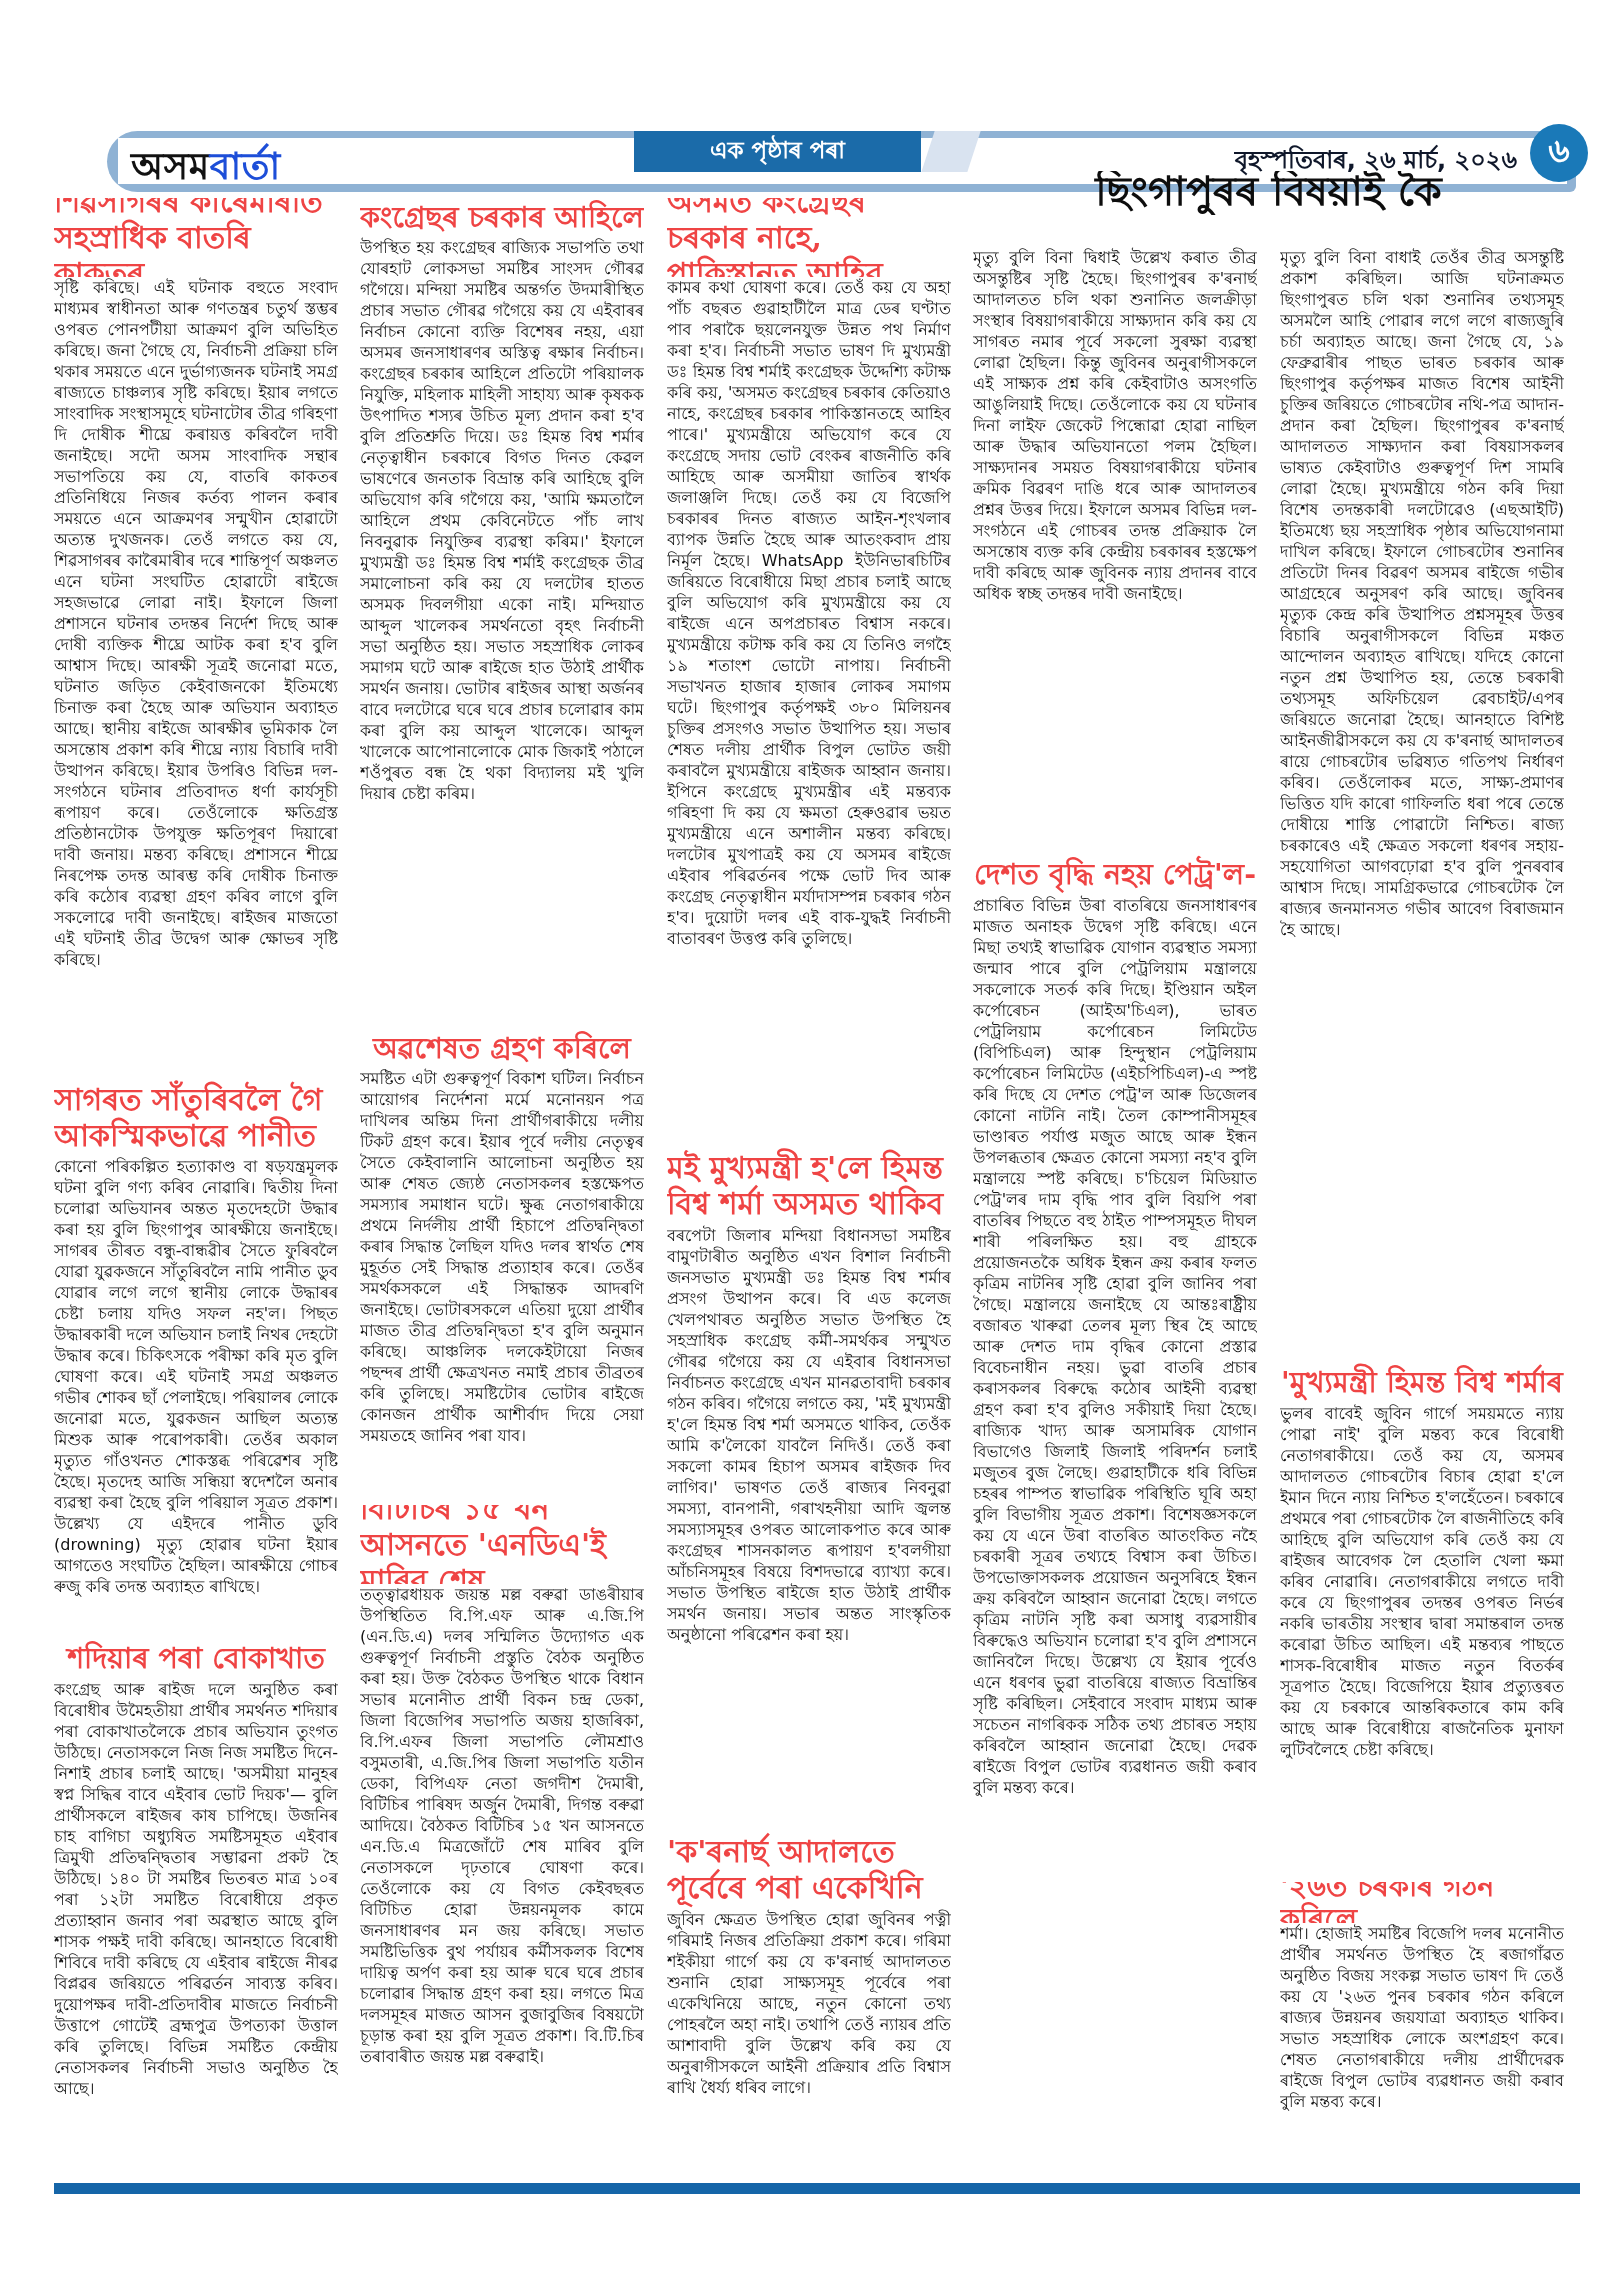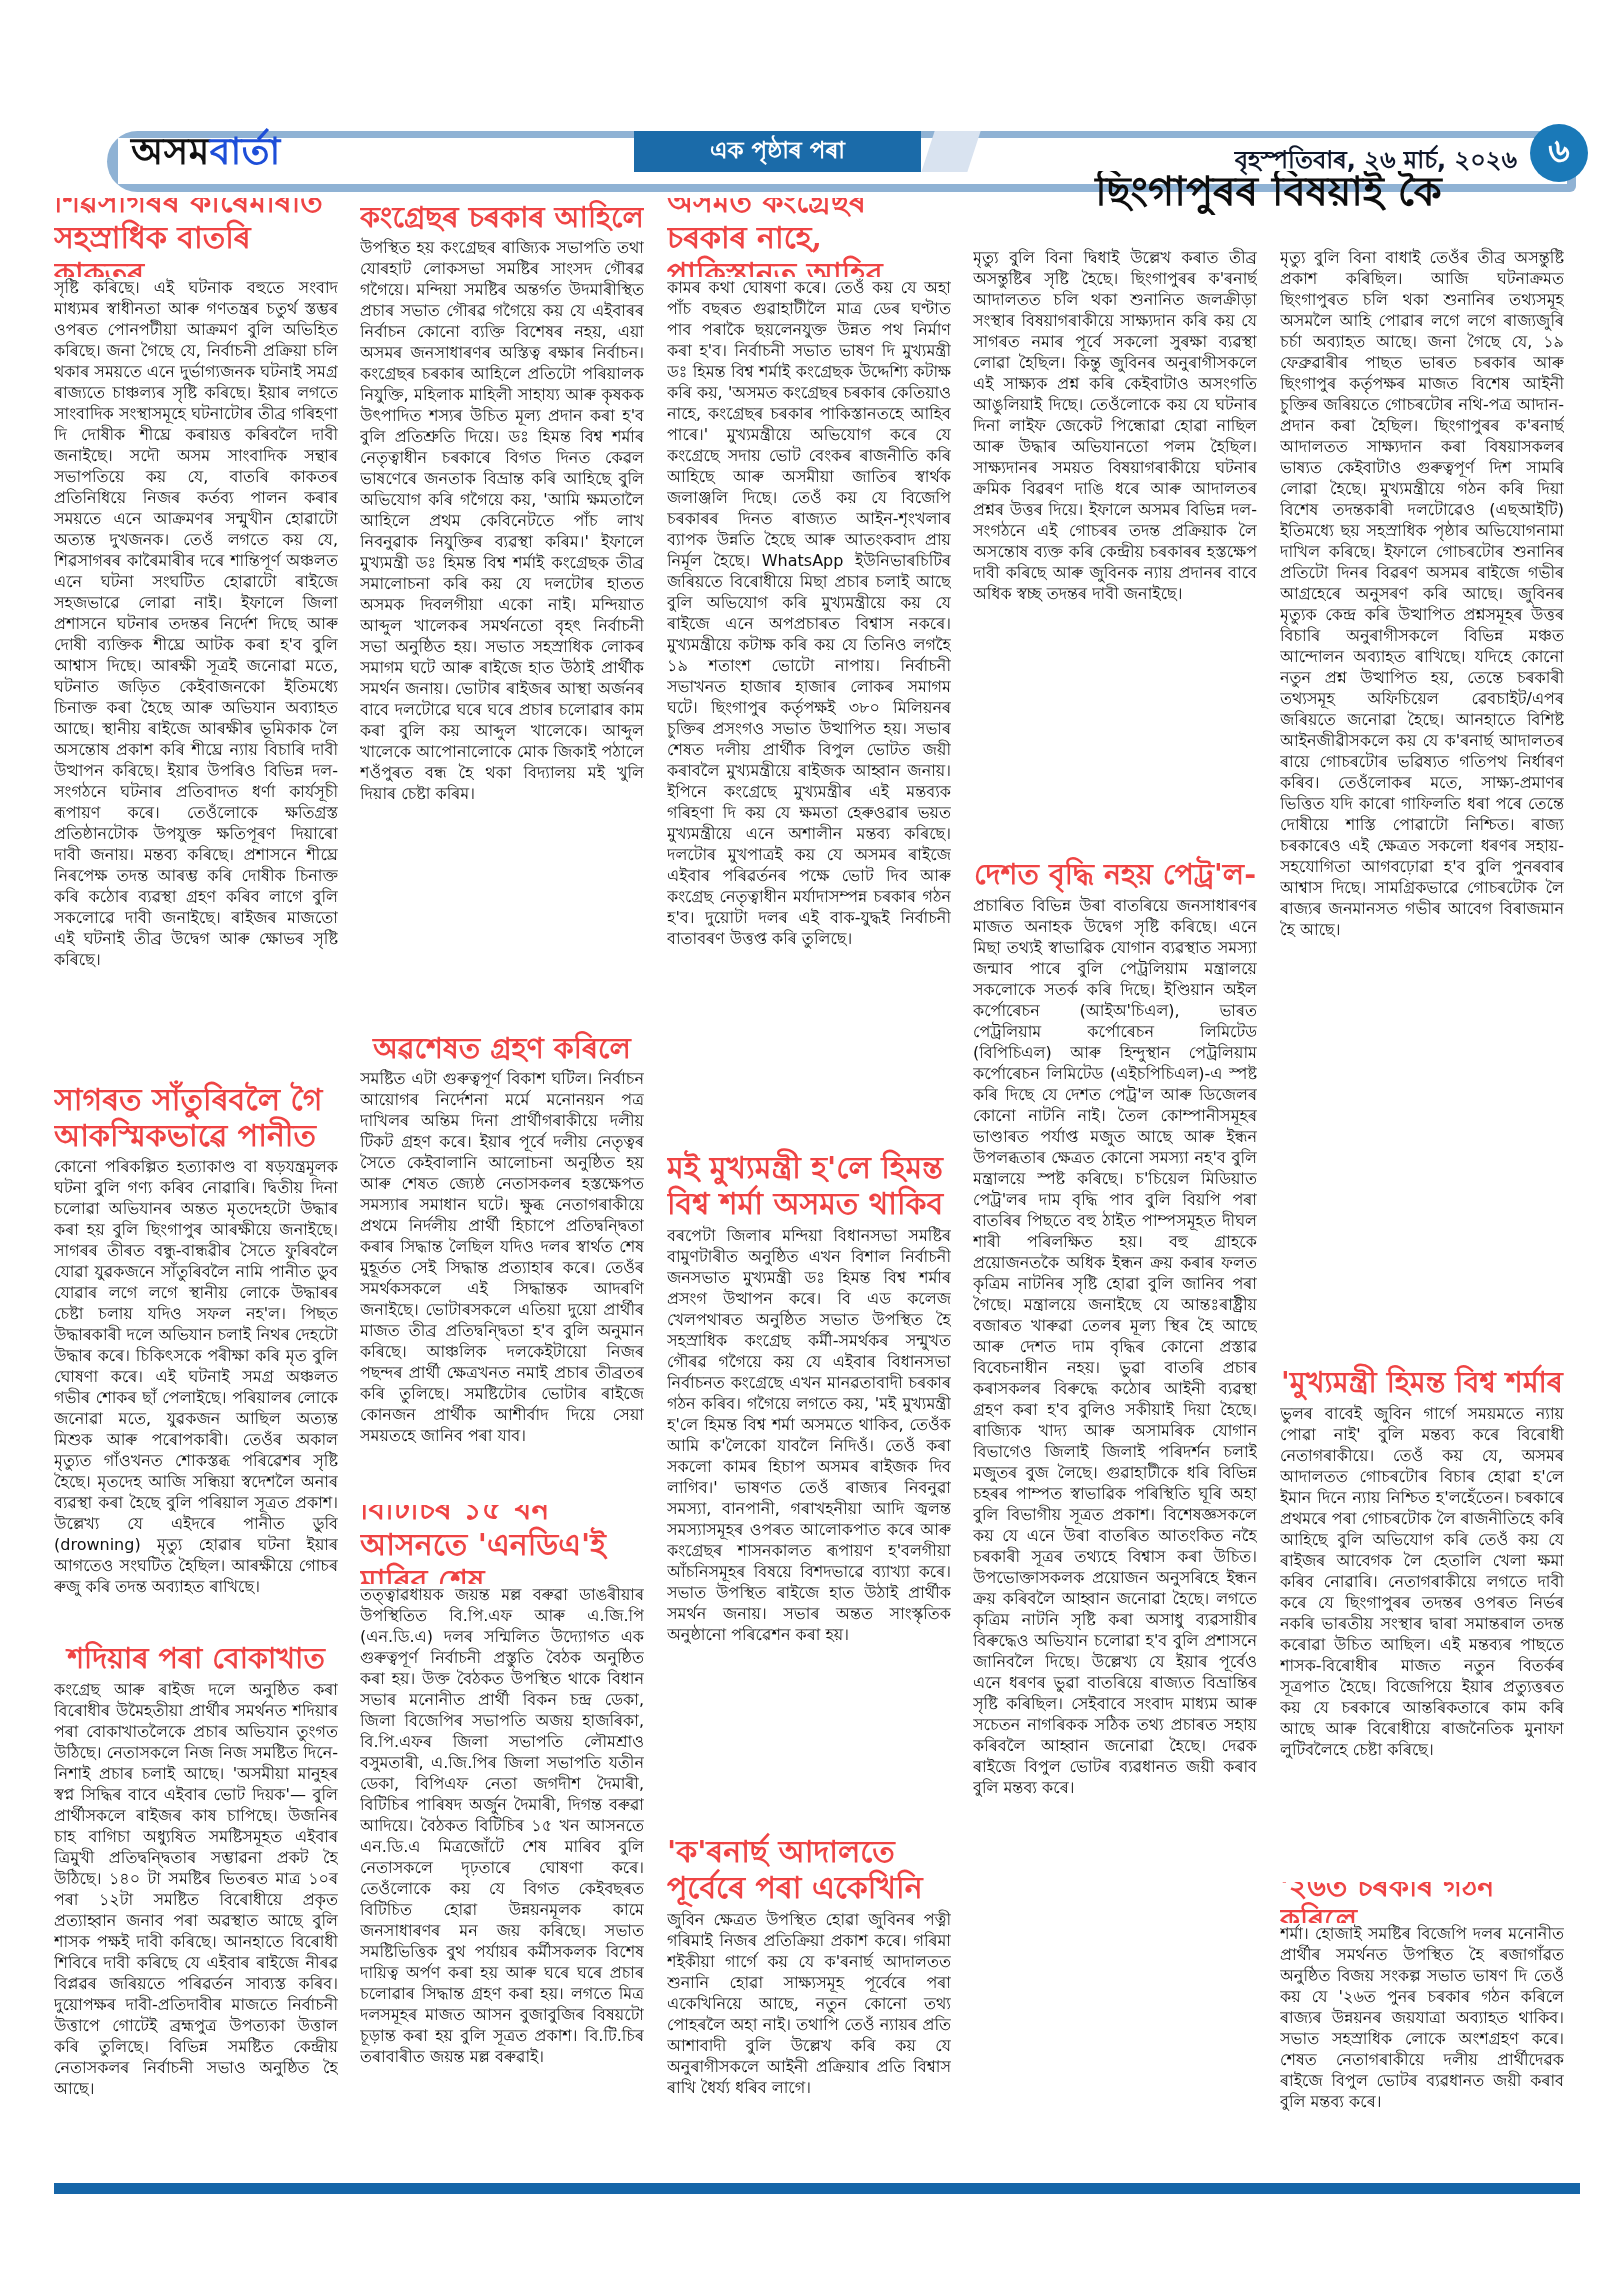--- a/index.html
+++ b/index.html
@@ -3,21 +3,21 @@
 <meta charset="utf-8">
 <style>
   html,body{margin:0;padding:0;background:#e8e8e8;}
   .page{
     position:relative;width:1618px;height:2284px;background:#ffffff;
     font-family:"DejaVu Sans","Liberation Sans",sans-serif;color:#0d0d0d;overflow:hidden;
   }
   
   .band{position:absolute;left:107px;top:131px;width:1469px;height:61px;background:#8fb2d4;border-radius:32px 6.3px 6.3px 32px;}
   .band-inner{position:absolute;left:118px;top:138px;width:1449px;height:46px;background:#ffffff;}
-  .logo{position:absolute;left:131px;top:137px;height:48px;display:flex;align-items:flex-end;
+  .logo{position:absolute;left:131px;top:137px;height:48px;display:flex;align-items:flex-start;
         font-family:"DejaVu Serif","Liberation Serif",serif;font-weight:bold;font-size:37px;letter-spacing:0.6px;}
   .logo .black{color:#111;}
   .logo .red{color:#1d4ed8;}
   .section-label{position:absolute;left:634px;top:131px;width:287px;height:41px;background:#1b6ba9;
         color:#fff;display:flex;align-items:center;justify-content:center;font-size:23px;font-weight:bold;}
   .label-accent{position:absolute;left:928px;top:131px;width:46px;height:41px;background:#d9e3f0;transform:skewX(-18deg);}
   .edition-date{position:absolute;left:1117px;top:138px;width:400px;height:46px;display:flex;align-items:center;justify-content:flex-end;
         font-size:24px;font-weight:bold;color:#0f172a;}
   .page-badge{position:absolute;left:1530px;top:124px;width:58px;height:58px;border-radius:50%;background:#1a79b8;
         color:#fff;display:flex;align-items:center;justify-content:center;font-size:33px;font-weight:bold;}

